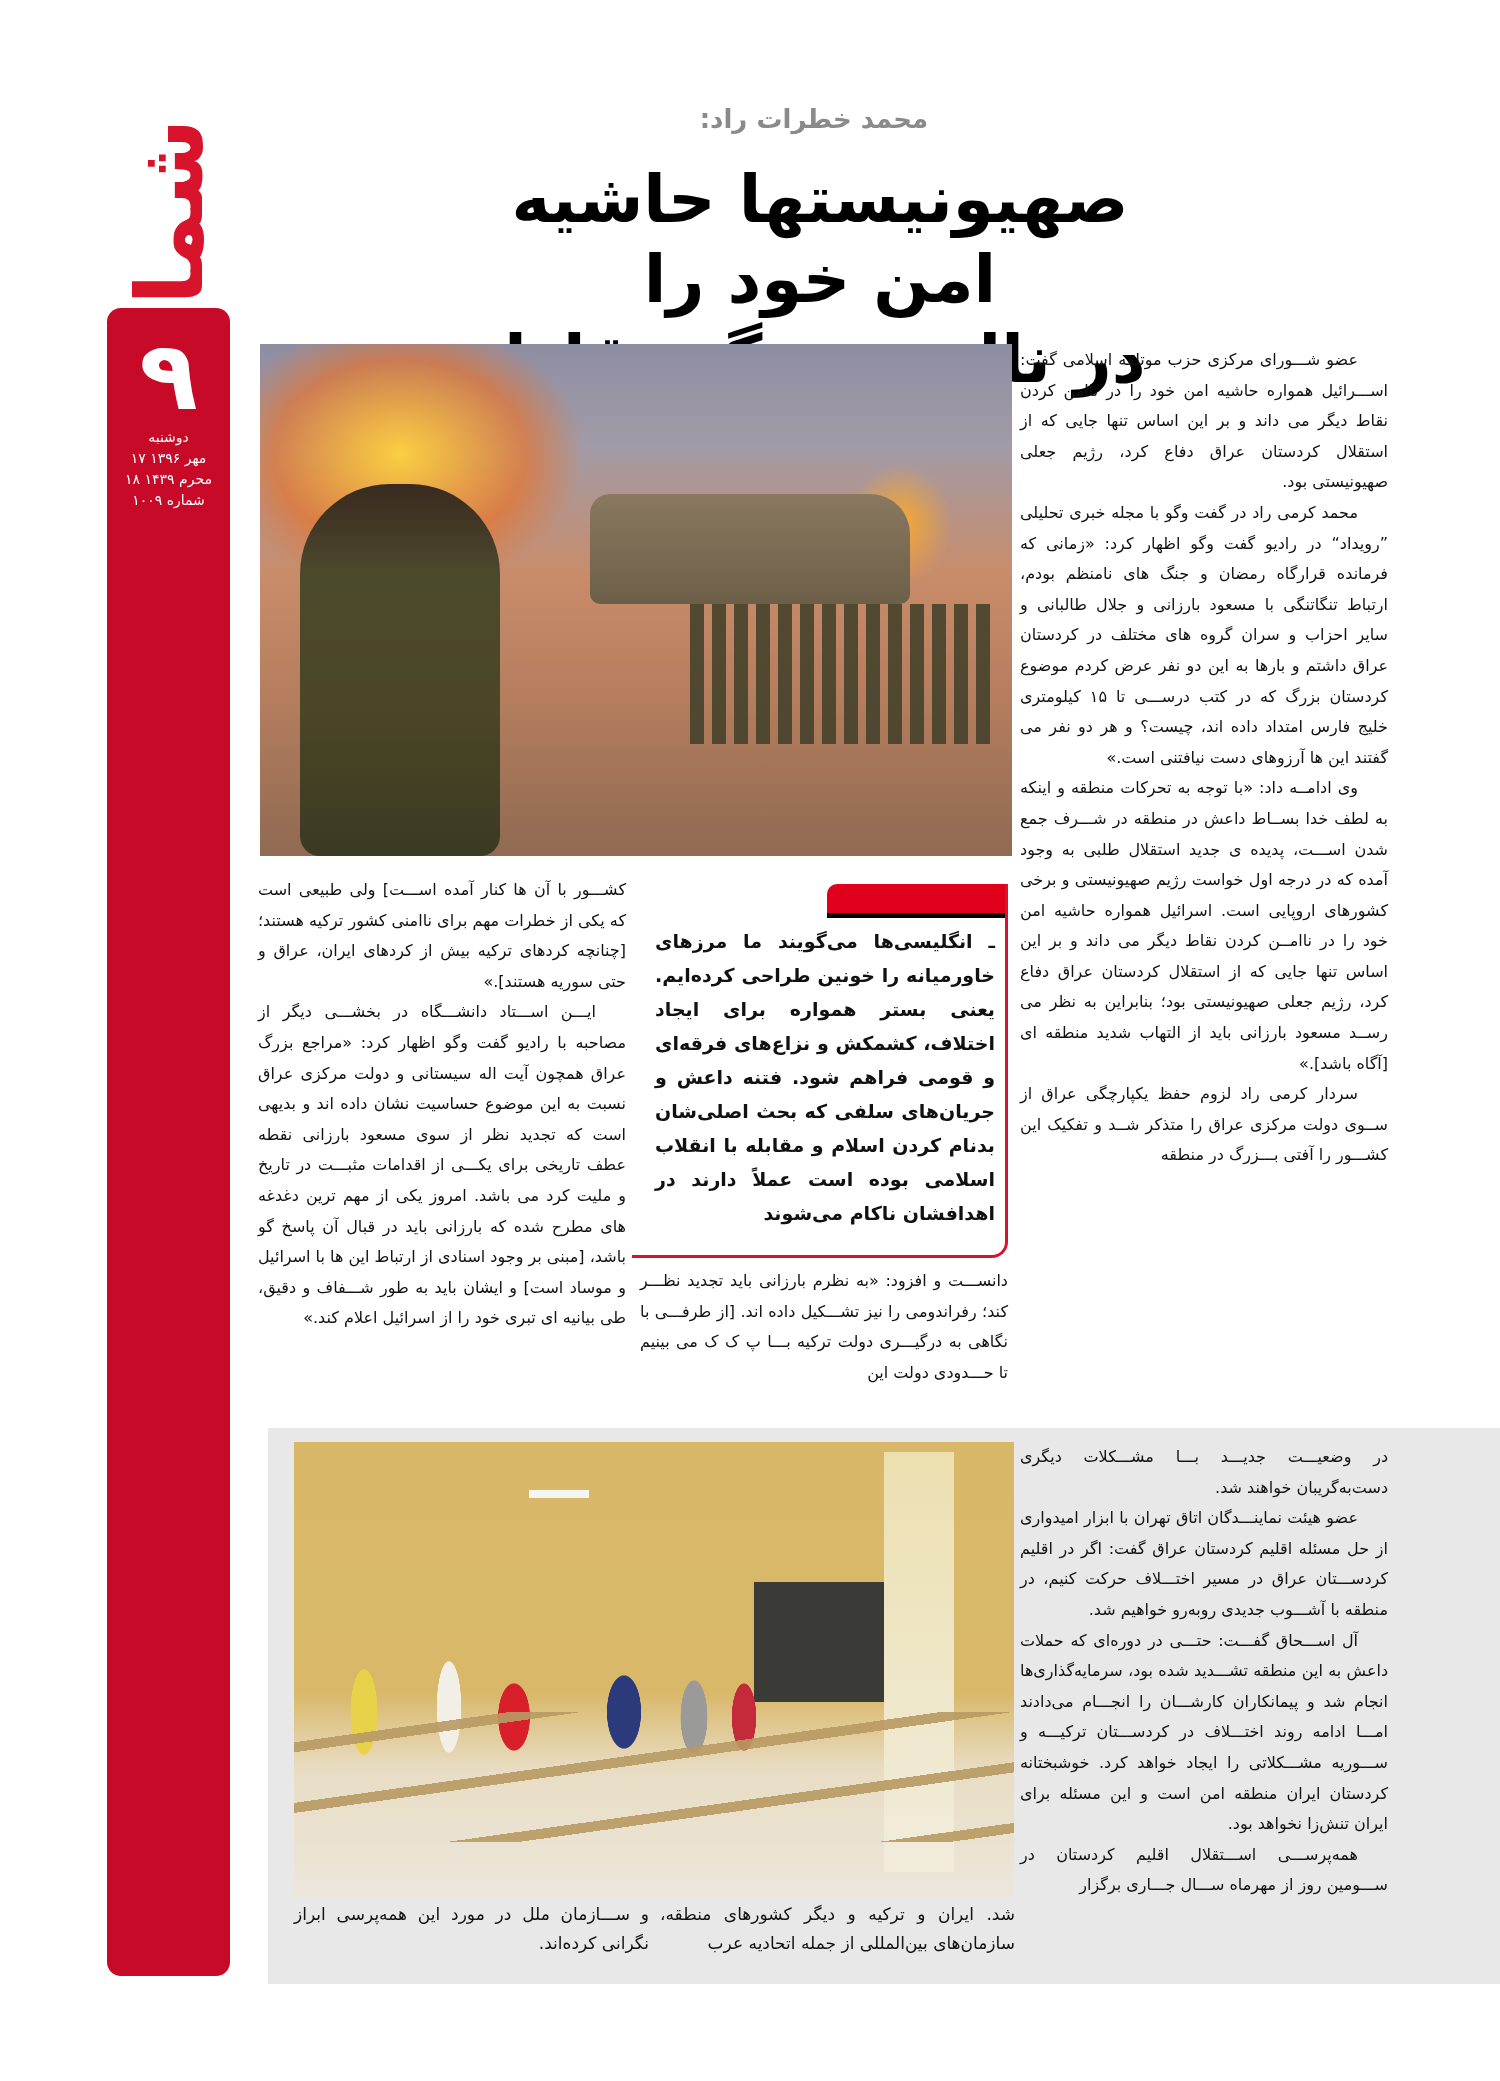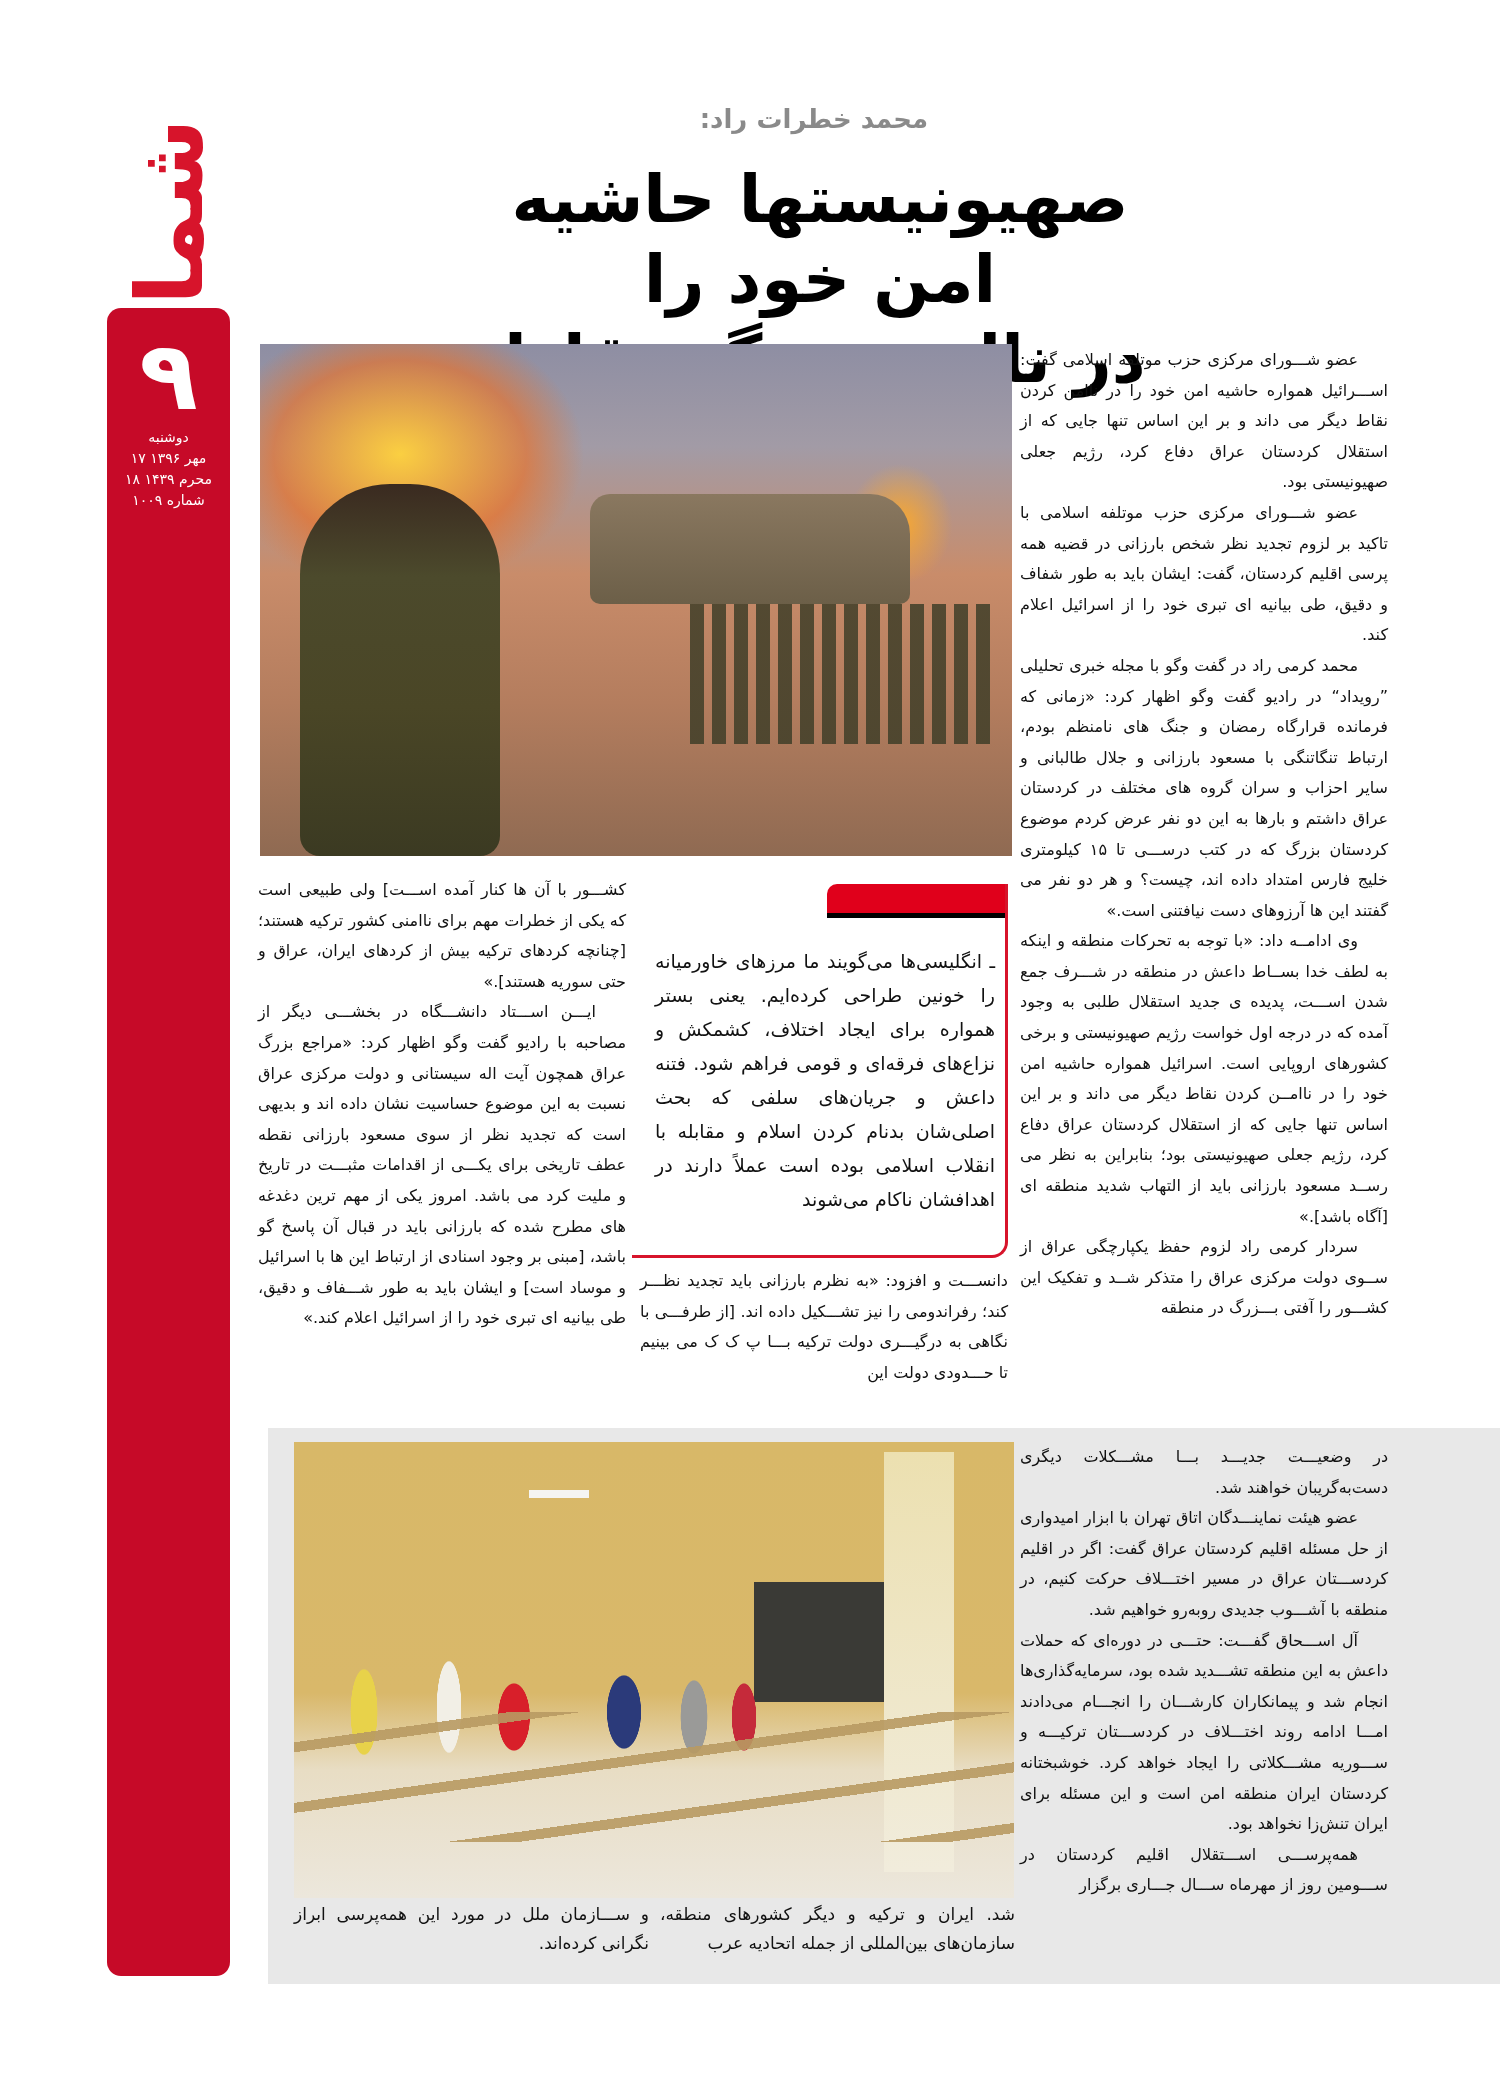--- a/index.html
+++ b/index.html
@@ -65,22 +65,22 @@
     .pullquote {
       position: absolute; left: 632px; top: 884px; width: 376px; height: 374px;
       border-right: 3px solid #d7142b; border-bottom: 3px solid #d7142b;
       border-bottom-right-radius: 16px;
     }
     .pullquote .bar {
       position: absolute; right: 0; top: 0; width: 178px; height: 34px;
       background: #e0001b; border-top-left-radius: 10px; border-bottom: 5px solid #000;
     }
     .pullquote .qtext {
-      position: absolute; right: 10px; top: 60px; width: 340px; direction: rtl; text-align: justify;
-      font-size: 19px; line-height: 34px; font-weight: normal; color: #111;
+      position: absolute; right: 10px; top: 40px; width: 340px; direction: rtl; text-align: justify;
+      font-size: 19px; line-height: 34px; font-weight: bold; color: #111;
     }
 
     .graybox {
       position: absolute; left: 268px; top: 1428px; width: 1232px; height: 556px;
       background: #e8e8e8;
     }
     .photo-school {
       left: 294px; top: 1442px; width: 720px; height: 456px;
       background: linear-gradient(180deg, #d8b868 0%, #d9b86a 55%, #e8ddc4 72%, #ece7dc 100%);
     }
@@ -125,21 +125,20 @@
 </div>
 
 <div class="photo photo-war" title="soldier covering ears beside firing artillery">
   <div class="war-tank"></div>
   <div class="war-shells"></div>
   <div class="war-soldier"></div>
 </div>
 
 <div class="col col-right-top">
   <p>عضو شـــورای مرکزی حزب موتلفه اسلامی گفت: اســـرائیل همواره حاشیه امن خود را در ناامن کردن نقاط دیگر می داند و بر این اساس تنها جایی که از استقلال کردستان عراق دفاع کرد، رژیم جعلی صهیونیستی بود.</p>
-  <p>عضو شـــورای مرکزی حزب موتلفه اسلامی با تاکید بر لزوم تجدید نظر شخص بارزانی در قضیه همه پرسی اقلیم کردستان، گفت: ایشان باید به طور شفاف و دقیق، طی بیانیه ای تبری خود را از اسرائیل اعلام کند.</p>
   <p>محمد کرمی راد در گفت وگو با مجله خبری تحلیلی ”رویداد“ در رادیو گفت وگو اظهار کرد: «زمانی که فرمانده قرارگاه رمضان و جنگ های نامنظم بودم، ارتباط تنگاتنگی با مسعود بارزانی و جلال طالبانی و سایر احزاب و سران گروه های مختلف در کردستان عراق داشتم و بارها به این دو نفر عرض کردم موضوع کردستان بزرگ که در کتب درســـی تا ۱۵ کیلومتری خلیج فارس امتداد داده اند، چیست؟ و هر دو نفر می گفتند این ها آرزوهای دست نیافتنی است.»</p>
   <p>وی ادامــه داد: «با توجه به تحرکات منطقه و اینکه به لطف خدا بســاط داعش در منطقه در شـــرف جمع شدن اســـت، پدیده ی جدید استقلال طلبی به وجود آمده که در درجه اول خواست رژیم صهیونیستی و برخی کشورهای اروپایی است. اسرائیل همواره حاشیه امن خود را در ناامــن کردن نقاط دیگر می داند و بر این اساس تنها جایی که از استقلال کردستان عراق دفاع کرد، رژیم جعلی صهیونیستی بود؛ بنابراین به نظر می رســد مسعود بارزانی باید از التهاب شدید منطقه ای [آگاه باشد].»</p>
   <p>سردار کرمی راد لزوم حفظ یکپارچگی عراق از ســوی دولت مرکزی عراق را متذکر شــد و تفکیک این کشـــور را آفتی بـــزرگ در منطقه</p>
 </div>
 
 <div class="pullquote">
   <div class="bar"></div>
   <div class="qtext">ـ انگلیسی‌ها می‌گویند ما مرزهای خاورمیانه را خونین طراحی کرده‌ایم. یعنی بستر همواره برای ایجاد اختلاف، کشمکش و نزاع‌های فرقه‌ای و قومی فراهم شود. فتنه داعش و جریان‌های سلفی که بحث اصلی‌شان بدنام کردن اسلام و مقابله با انقلاب اسلامی بوده است عملاً دارند در اهدافشان ناکام می‌شوند</div>
 </div>
 

